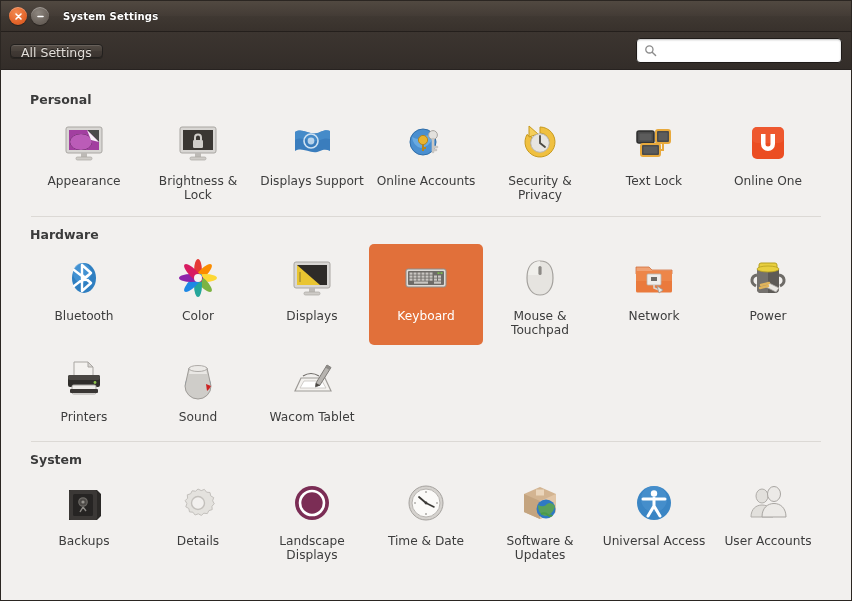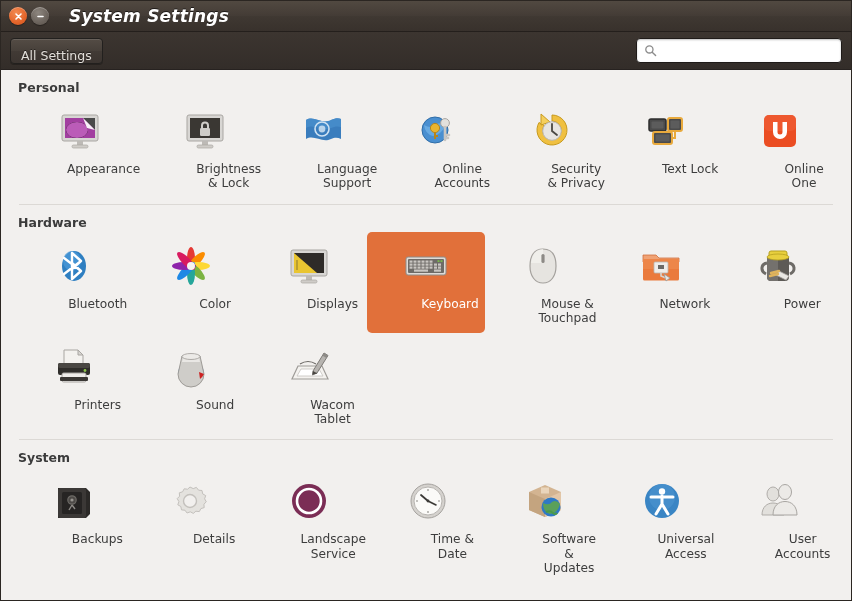--- a/index.html
+++ b/index.html
@@ -28,39 +28,38 @@
   .winbtn {
     width: 18px; height: 18px; border-radius: 50%;
     display: flex; align-items: center; justify-content: center;
     margin-right: 4px; position: relative;
     box-shadow: inset 0 1px 0 rgba(255,255,255,0.28), 0 1px 1px rgba(0,0,0,0.35);
   }
   .winbtn.close { background: radial-gradient(circle at 40% 32%, #f38b52 0%, #e4652a 60%, #c9511c 100%); }
   .winbtn.min   { background: radial-gradient(circle at 40% 32%, #8d867f 0%, #6c645d 60%, #5a524b 100%); }
   .winbtn svg { display: block; }
   .title {
-    color: #ffffff; font-size: 17px; font-weight: bold;
-    margin-left: 16px;
+    color: #ffffff; font-size: 10px; font-weight: bold;
+    margin-left: 10px;
     text-shadow: 0 -1px 0 rgba(0,0,0,0.6);
     letter-spacing: 0.2px;
-    font-style: italic;
   }
   
   .toolbar {
     height: 38px; flex: 0 0 38px;
     background: linear-gradient(to bottom, #3c3530 0%, #332d29 100%);
     display: flex; align-items: center;
     padding: 0 9px;
     border-bottom: 1px solid #272220;
     position: relative;
   }
   .allsettings {
-    height: 26px;
+    height: 14px;
     padding: 0 10px;
-    display: flex; align-items: flex-end;
+    display: flex; align-items: flex-start;
     border: 1px solid #22201e;
     border-radius: 4px;
     background: linear-gradient(to bottom, #544c45 0%, #47403a 50%, #413a35 51%, #3b3430 100%);
     color: #e2ded9; font-size: 12.5px;
     box-shadow: inset 0 1px 0 rgba(255,255,255,0.12), 0 1px 0 rgba(0,0,0,0.25);
     text-shadow: 0 -1px 0 rgba(0,0,0,0.5);
     cursor: default;
   }
   .search-wrap {
     margin-left: auto;
@@ -76,21 +75,21 @@
   .search-input {
     border: none; outline: none; background: transparent;
     font-family: inherit; font-size: 12px; color: #2a2a2a;
     margin-left: 6px; width: 100%;
   }
   .search-input::placeholder { color: #9c9c9c; }
   
   .content {
     flex: 1 1 auto;
     background: #f2f0ee;
-    padding: 0;
+    padding: 12px;
     overflow: hidden;
     position: relative;
   }
   .section { padding: 0 14px; }
   .section-head {
     font-size: 12.5px; font-weight: bold; color: #3b3b3b;
     padding: 10px 0 2px 3px;
   }
   .grid {
     display: grid;
@@ -109,21 +108,20 @@
   .cell.selected .cell-label { color: #ffffff; text-align: center; }
   .icon-box {
     width: 50px; height: 50px;
     display: flex; align-items: center; justify-content: center;
   }
   .cell-label {
     margin-top: 6px;
     font-size: 12.2px; color: #3d3d3d;
     text-align: center; line-height: 1.18;
     max-width: 108px;
-    margin-left: 48px;
   }
   .divider {
     height: 1px;
     background: #dcd9d5;
     margin: 6px 18px 0 18px;
   }
 </style>
 </head>
 <body>
 
@@ -196,21 +194,21 @@
 
         <div class="cell">
           <div class="icon-box">
             <svg width="46" height="46" viewBox="0 0 46 46">
               <path d="M6 12 C14 7, 22 17, 31 12 C36 9.5, 39 10, 41 11 L41 31 C38 29.5, 35 29, 31 31 C22 35.5, 14 26, 6 31 Z" fill="#3a7dbd"></path>
               <path d="M6 12 C14 7, 22 17, 31 12 C36 9.5, 39 10, 41 11 L41 19 C38 18, 34 18.5, 31 20 C22 24, 14 15, 6 20 Z" fill="#4a90ce" opacity="0.75"></path>
               <circle cx="22" cy="21" r="7" fill="none" stroke="#cfe2f2" stroke-width="1.6"></circle>
               <circle cx="22" cy="21" r="3.4" fill="#cfe2f2" opacity="0.85"></circle>
             </svg>
           </div>
-          <div class="cell-label">Language Support</div>
+          <div class="cell-label">Displays Support</div>
         </div>
 
         <div class="cell">
           <div class="icon-box">
             <svg width="46" height="46" viewBox="0 0 46 46">
               <circle cx="20" cy="22" r="13" fill="#4a8fd0"></circle>
               <path d="M9 17 q7 4 11 0 q5 -4 10 1 q-4 9 -12 10 q-8 -2 -9 -11z" fill="#6fb0e6" opacity="0.8"></path>
               <circle cx="20" cy="22" r="13" fill="none" stroke="#2f6da8" stroke-width="1"></circle>
               <circle cx="20" cy="20" r="4.6" fill="#e8b430" stroke="#b5851c" stroke-width="1"></circle>
               <path d="M20 24 v7 M20 28 h3" stroke="#b5851c" stroke-width="2"></path>
@@ -469,21 +467,21 @@
           <div class="cell-label">Details</div>
         </div>
 
         <div class="cell">
           <div class="icon-box">
             <svg width="46" height="46" viewBox="0 0 46 46">
               <circle cx="23" cy="23" r="17" fill="#7b2d55"></circle>
               <circle cx="23" cy="23" r="12" fill="none" stroke="#ffffff" stroke-width="2.6"></circle>
             </svg>
           </div>
-          <div class="cell-label">Landscape Service</div>
+          <div class="cell-label">Landscape Displays</div>
         </div>
 
         <div class="cell">
           <div class="icon-box">
             <svg width="46" height="46" viewBox="0 0 46 46">
               <circle cx="23" cy="23" r="17" fill="#d5d2ce" stroke="#a5a29e" stroke-width="1"></circle>
               <circle cx="23" cy="23" r="14" fill="#fbfaf8" stroke="#b7b4b0" stroke-width="1"></circle>
               <g stroke="#8d8a86" stroke-width="1.1">
                 <path d="M23 11 v2"></path>
                   <path d="M23 33 v2"></path>

